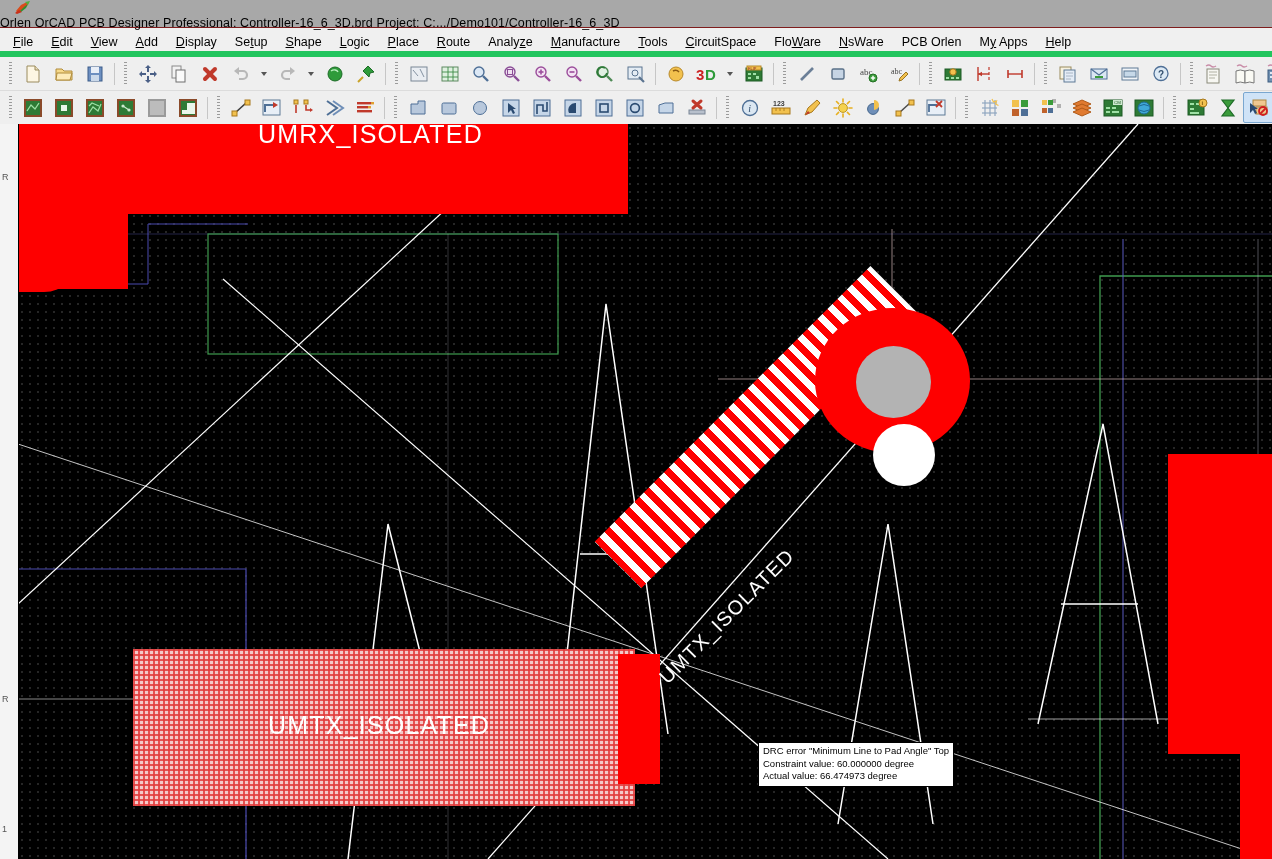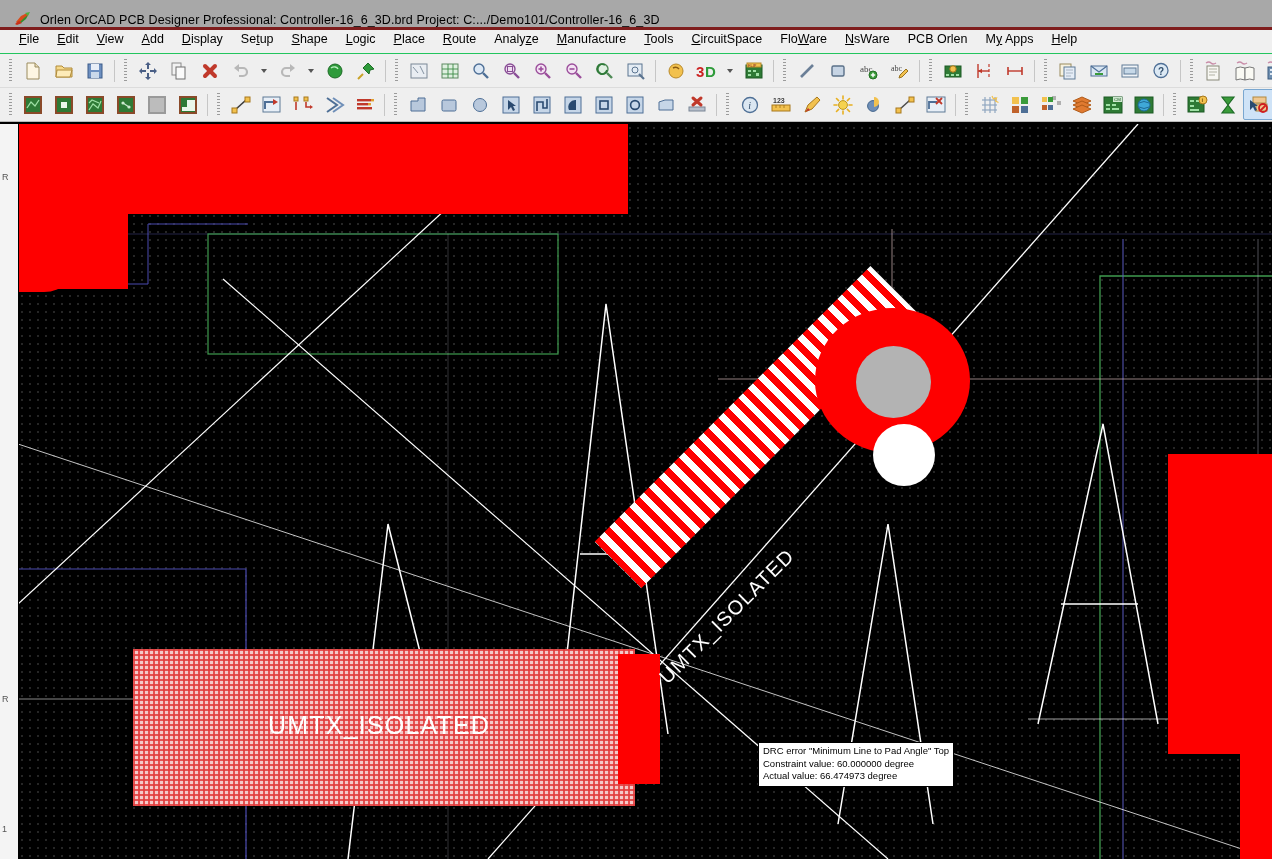--- a/index.html
+++ b/index.html
@@ -5,30 +5,31 @@
   html,body{margin:0;padding:0;}
   body{
     width:1272px;height:859px;overflow:hidden;
     font-family:"Liberation Sans",sans-serif;
     background:#000;
   }
   #app{position:relative;width:1272px;height:859px;}
 
   
   .titlebar{
-    height:27px;background:#a8a8a8;display:flex;align-items:flex-end;
-    border-bottom:3px solid #7f1d1d;
+    height:27px;background:#a8a8a8;display:flex;align-items:flex-start;
+    border-bottom:1px solid #7f1d1d;
+    flex-direction:column;
   }
   .title-icon{width:18px;height:16px;margin-left:14px;margin-right:8px;position:relative;flex:0 0 auto;}
   .title-text{font-size:12.5px;color:#000;letter-spacing:.1px;white-space:nowrap;}
 
   
   .menubar{
-    height:23px;background:#f0f0f0;display:flex;align-items:flex-start;
-    border-bottom:1px solid #22c55e;padding-left:10px;
+    height:23px;background:#f0f0f0;display:flex;align-items:flex-end;
+    border-bottom:6px solid #22c55e;padding-left:4px;
   }
   .menu-item{
     font-size:12.5px;color:#000;padding:2px 9px;white-space:nowrap;cursor:default;
   }
   .menu-item u{text-decoration:underline;}
 
   
   .toolbar{
     height:33px;background:#efefef;display:flex;align-items:center;
     border-bottom:1px solid #dcdcdc;padding-left:4px;
@@ -791,20 +792,21 @@
         </g>
       </svg>
 
       <div class="shape redfill" style="left:0;top:0;width:610px;height:90px;"></div>
       <div class="shape redfill" style="left:0;top:0;width:110px;height:165px;"></div>
       <div class="shape redfill" style="left:0;top:40px;width:60px;height:128px;border-bottom-right-radius:34px;"></div>
 
       <div class="shape redfill" style="left:1150px;top:330px;width:104px;height:300px;"></div>
       <div class="shape redfill" style="left:1222px;top:620px;width:32px;height:115px;"></div>
 
+      <div class="net-label" style="left:240px;top:-4px;">UMRX_ISOLATED</div>
 
       <div class="shape hatch" style="left:115px;top:525px;width:502px;height:157px;"></div>
       <div class="net-label" style="left:250px;top:587px;">UMTX_ISOLATED</div>
 
       <div class="shape stripe-trace" style="left:600px;top:408px;width:390px;height:66px;
                   transform:rotate(-45deg);transform-origin:0 50%;"></div>
       <div class="shape redfill" style="left:600px;top:530px;width:42px;height:130px;"></div>
       <div class="net-label" style="left:645px;top:545px;font-size:20px;transform:rotate(-45deg);transform-origin:0 50%;">UMTX_ISOLATED</div>
 
       <div class="shape" style="left:797px;top:184px;width:155px;height:145px;border-radius:50%;background:#fe0000;"></div>

